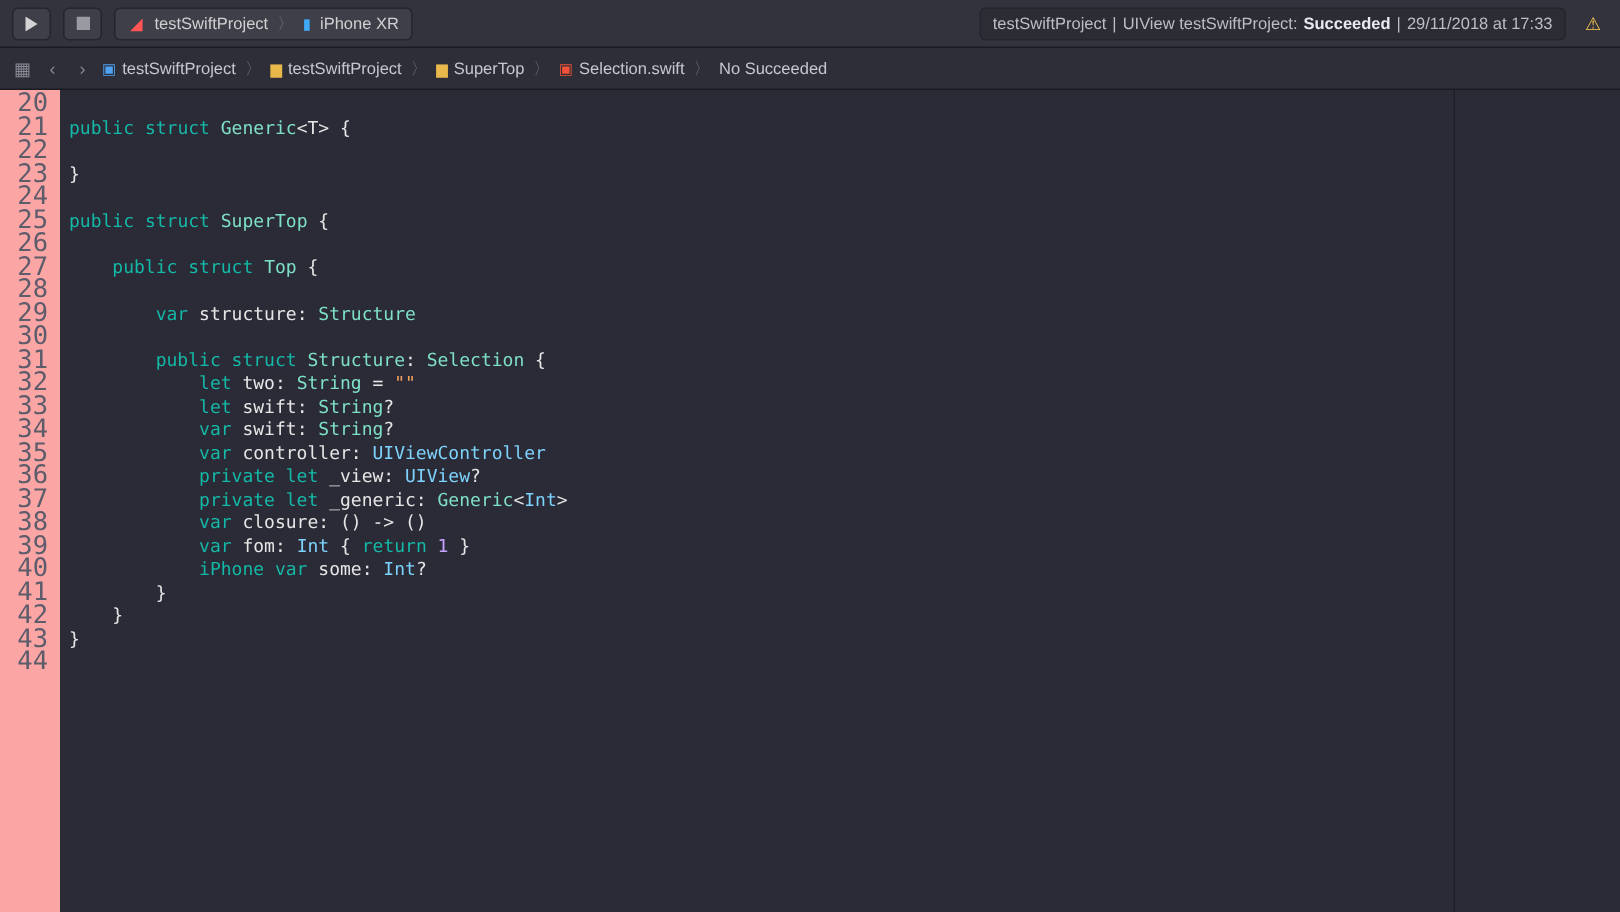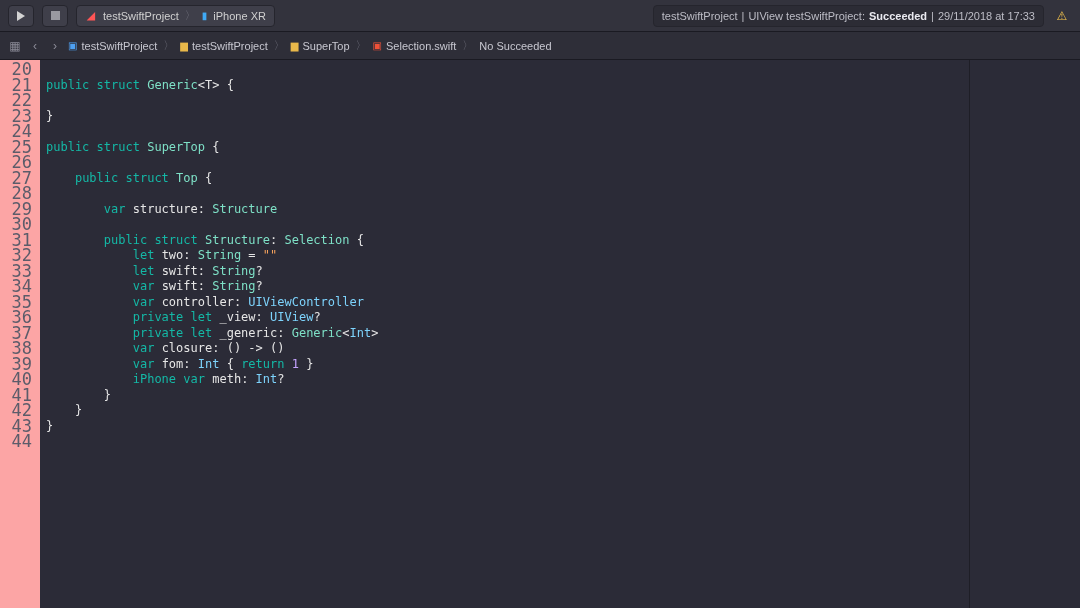--- a/index.html
+++ b/index.html
@@ -221,19 +221,19 @@
 <span></span>
         <span class="kw">public</span> <span class="kw">struct</span> <span class="type">Structure</span><span class="punc">: </span><span class="attr">Selection</span><span class="punc"> {</span>
             <span class="kw">let</span> <span class="ident">two</span><span class="punc">: </span><span class="attr">String</span><span class="punc"> = </span><span class="str">""</span>
             <span class="kw">let</span> <span class="ident">swift</span><span class="punc">: </span><span class="attr">String</span><span class="punc">?</span>
             <span class="kw">var</span> <span class="ident">swift</span><span class="punc">: </span><span class="attr">String</span><span class="punc">?</span>
             <span class="kw">var</span> <span class="ident">controller</span><span class="punc">: </span><span class="attrdim">UIViewController</span>
             <span class="kw">private</span> <span class="kw">let</span> <span class="ident">_view</span><span class="punc">: </span><span class="attrdim">UIView</span><span class="punc">?</span>
             <span class="kw">private</span> <span class="kw">let</span> <span class="ident">_generic</span><span class="punc">: </span><span class="attr">Generic</span><span class="punc">&lt;</span><span class="attrdim">Int</span><span class="punc">&gt;</span>
             <span class="kw">var</span> <span class="ident">closure</span><span class="punc">: () -&gt; ()</span>
             <span class="kw">var</span> <span class="ident">fom</span><span class="punc">: </span><span class="attrdim">Int</span><span class="punc"> { </span><span class="kw">return</span><span> </span><span class="num">1</span><span class="punc"> }</span>
-            <span class="kw">iPhone</span> <span class="kw">var</span> <span class="ident">meth</span><span class="punc">: </span><span class="attrdim">Int</span><span class="punc">?</span>
+            <span class="kw">iPhone</span> <span class="kw">var</span> <span class="ident">some</span><span class="punc">: </span><span class="attrdim">Int</span><span class="punc">?</span>
 <span class="punc">        }</span>
 <span class="punc">    }</span>
 <span class="punc">}</span>
 <span></span></div>
   <div class="minimap"></div>
 </div>
 
 </body></html>

